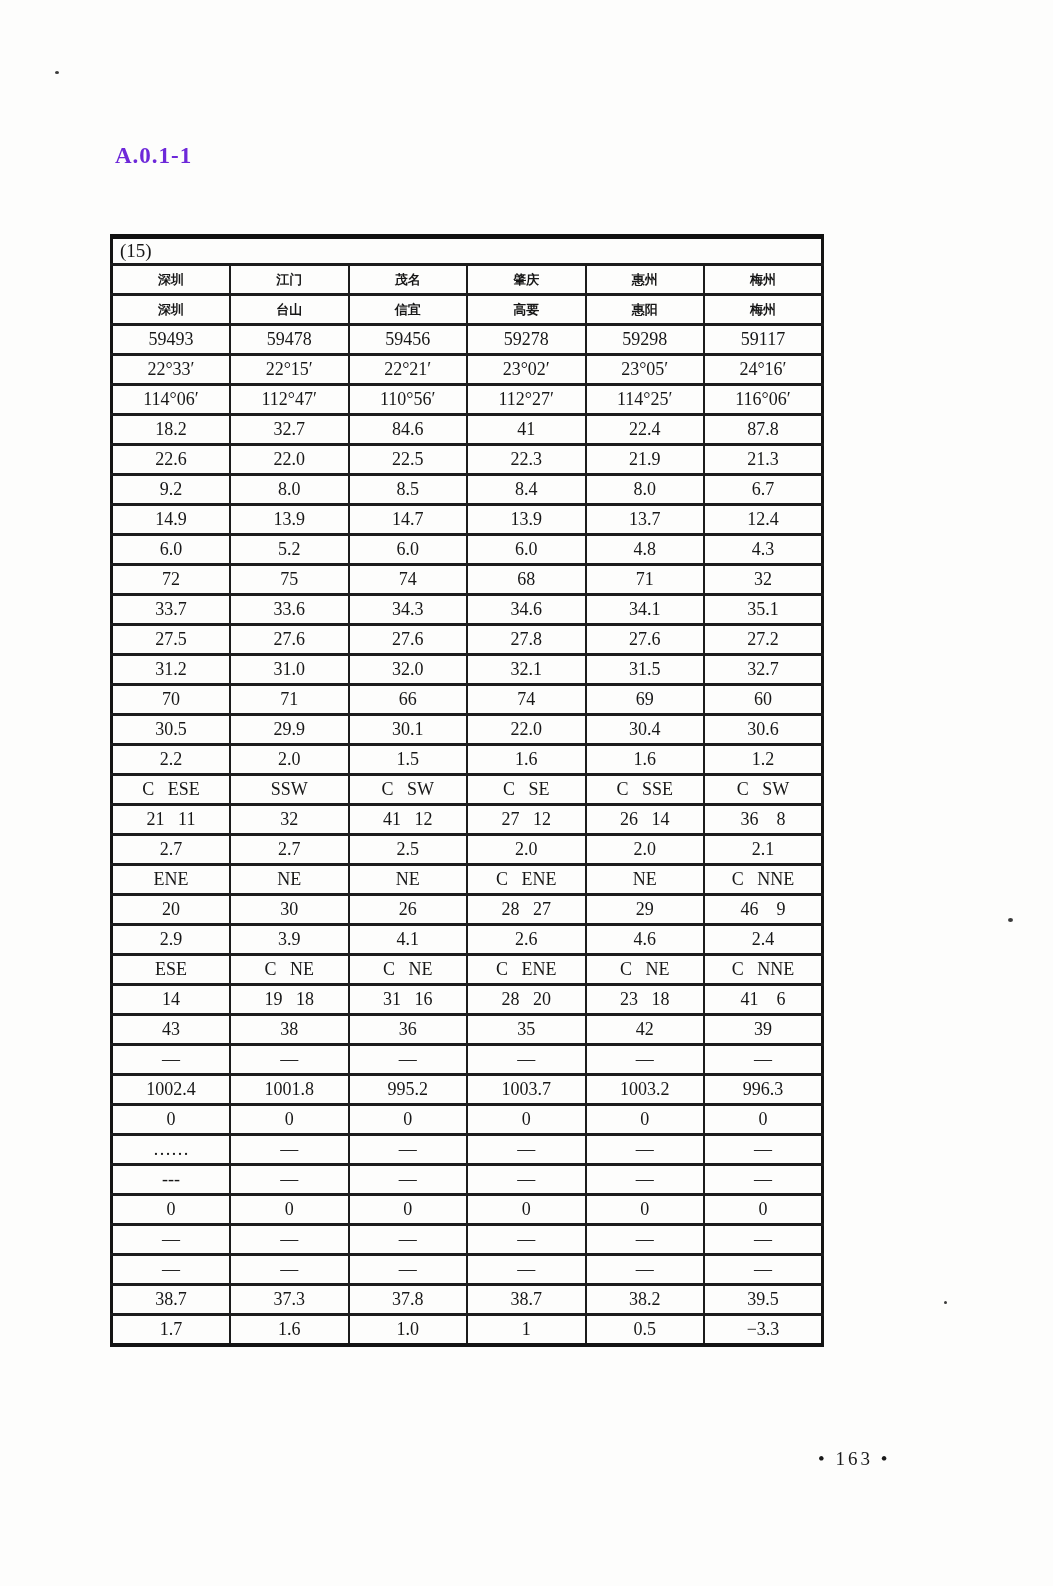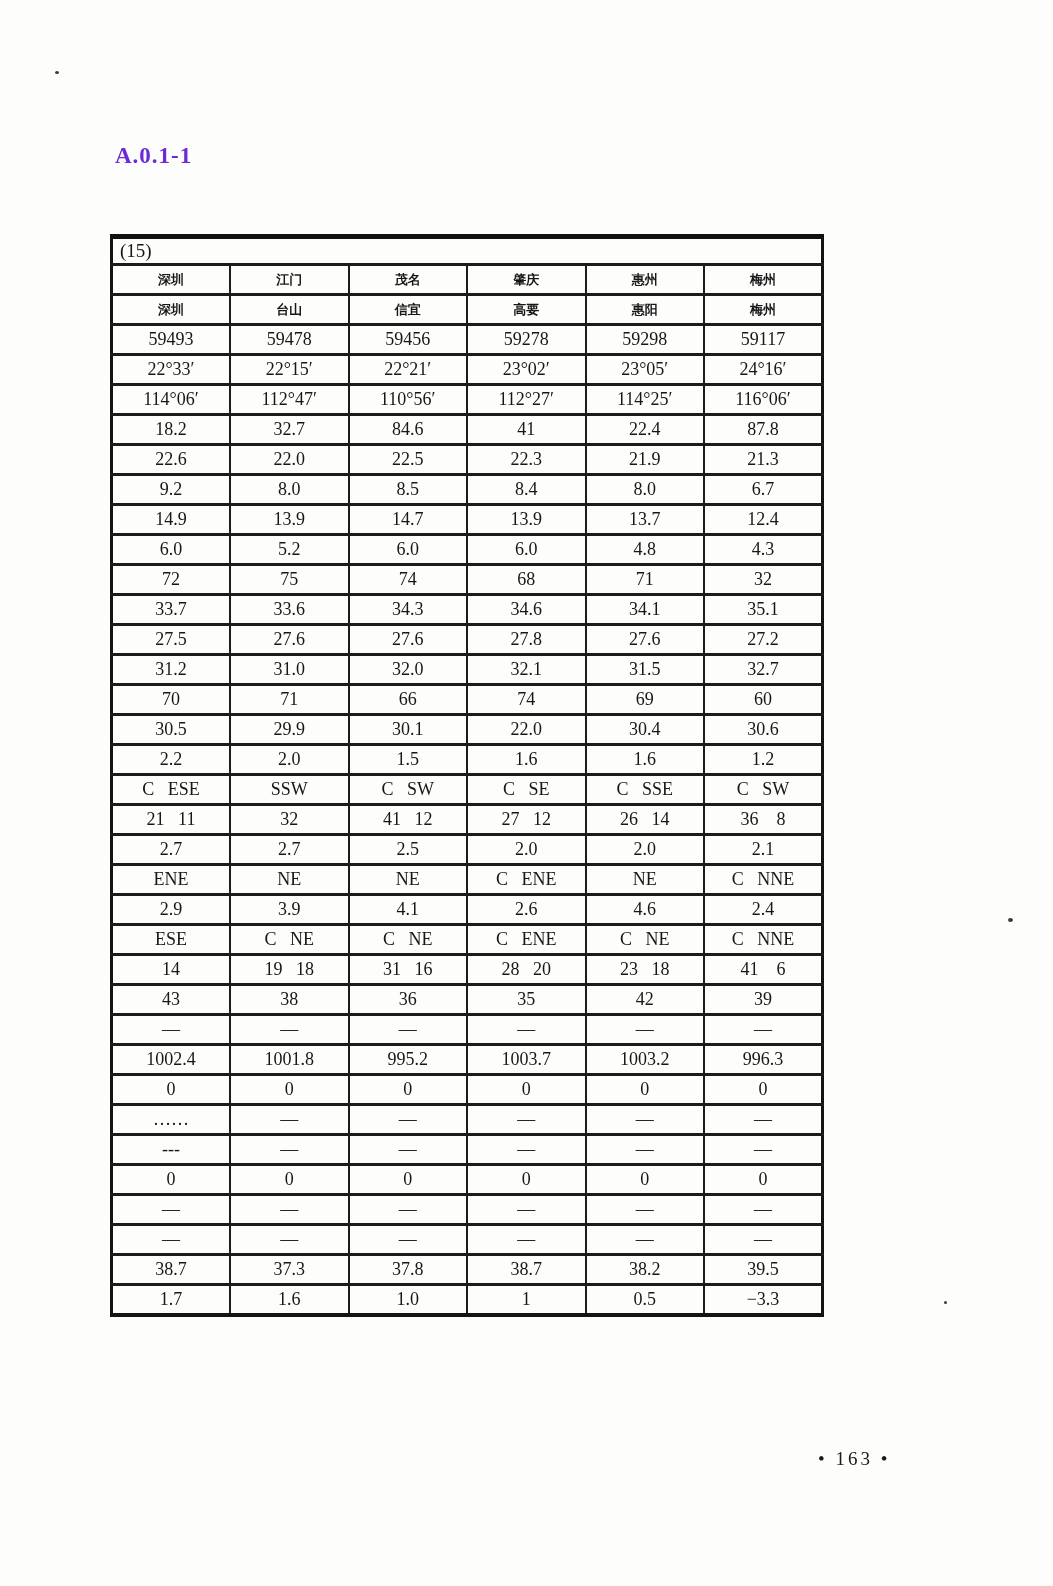--- a/index.html
+++ b/index.html
@@ -257,20 +257,28 @@
         </tr>
         <tr>
           <td>ENE</td>
           <td>NE</td>
           <td>NE</td>
           <td>C   ENE</td>
           <td>NE</td>
           <td>C   NNE</td>
         </tr>
         <tr>
+          <td>20</td>
+          <td>30</td>
+          <td>26</td>
+          <td>28   27</td>
+          <td>29</td>
+          <td>46    9</td>
+        </tr>
+        <tr>
           <td>2.9</td>
           <td>3.9</td>
           <td>4.1</td>
           <td>2.6</td>
           <td>4.6</td>
           <td>2.4</td>
         </tr>
         <tr>
           <td>ESE</td>
           <td>C   NE</td>

